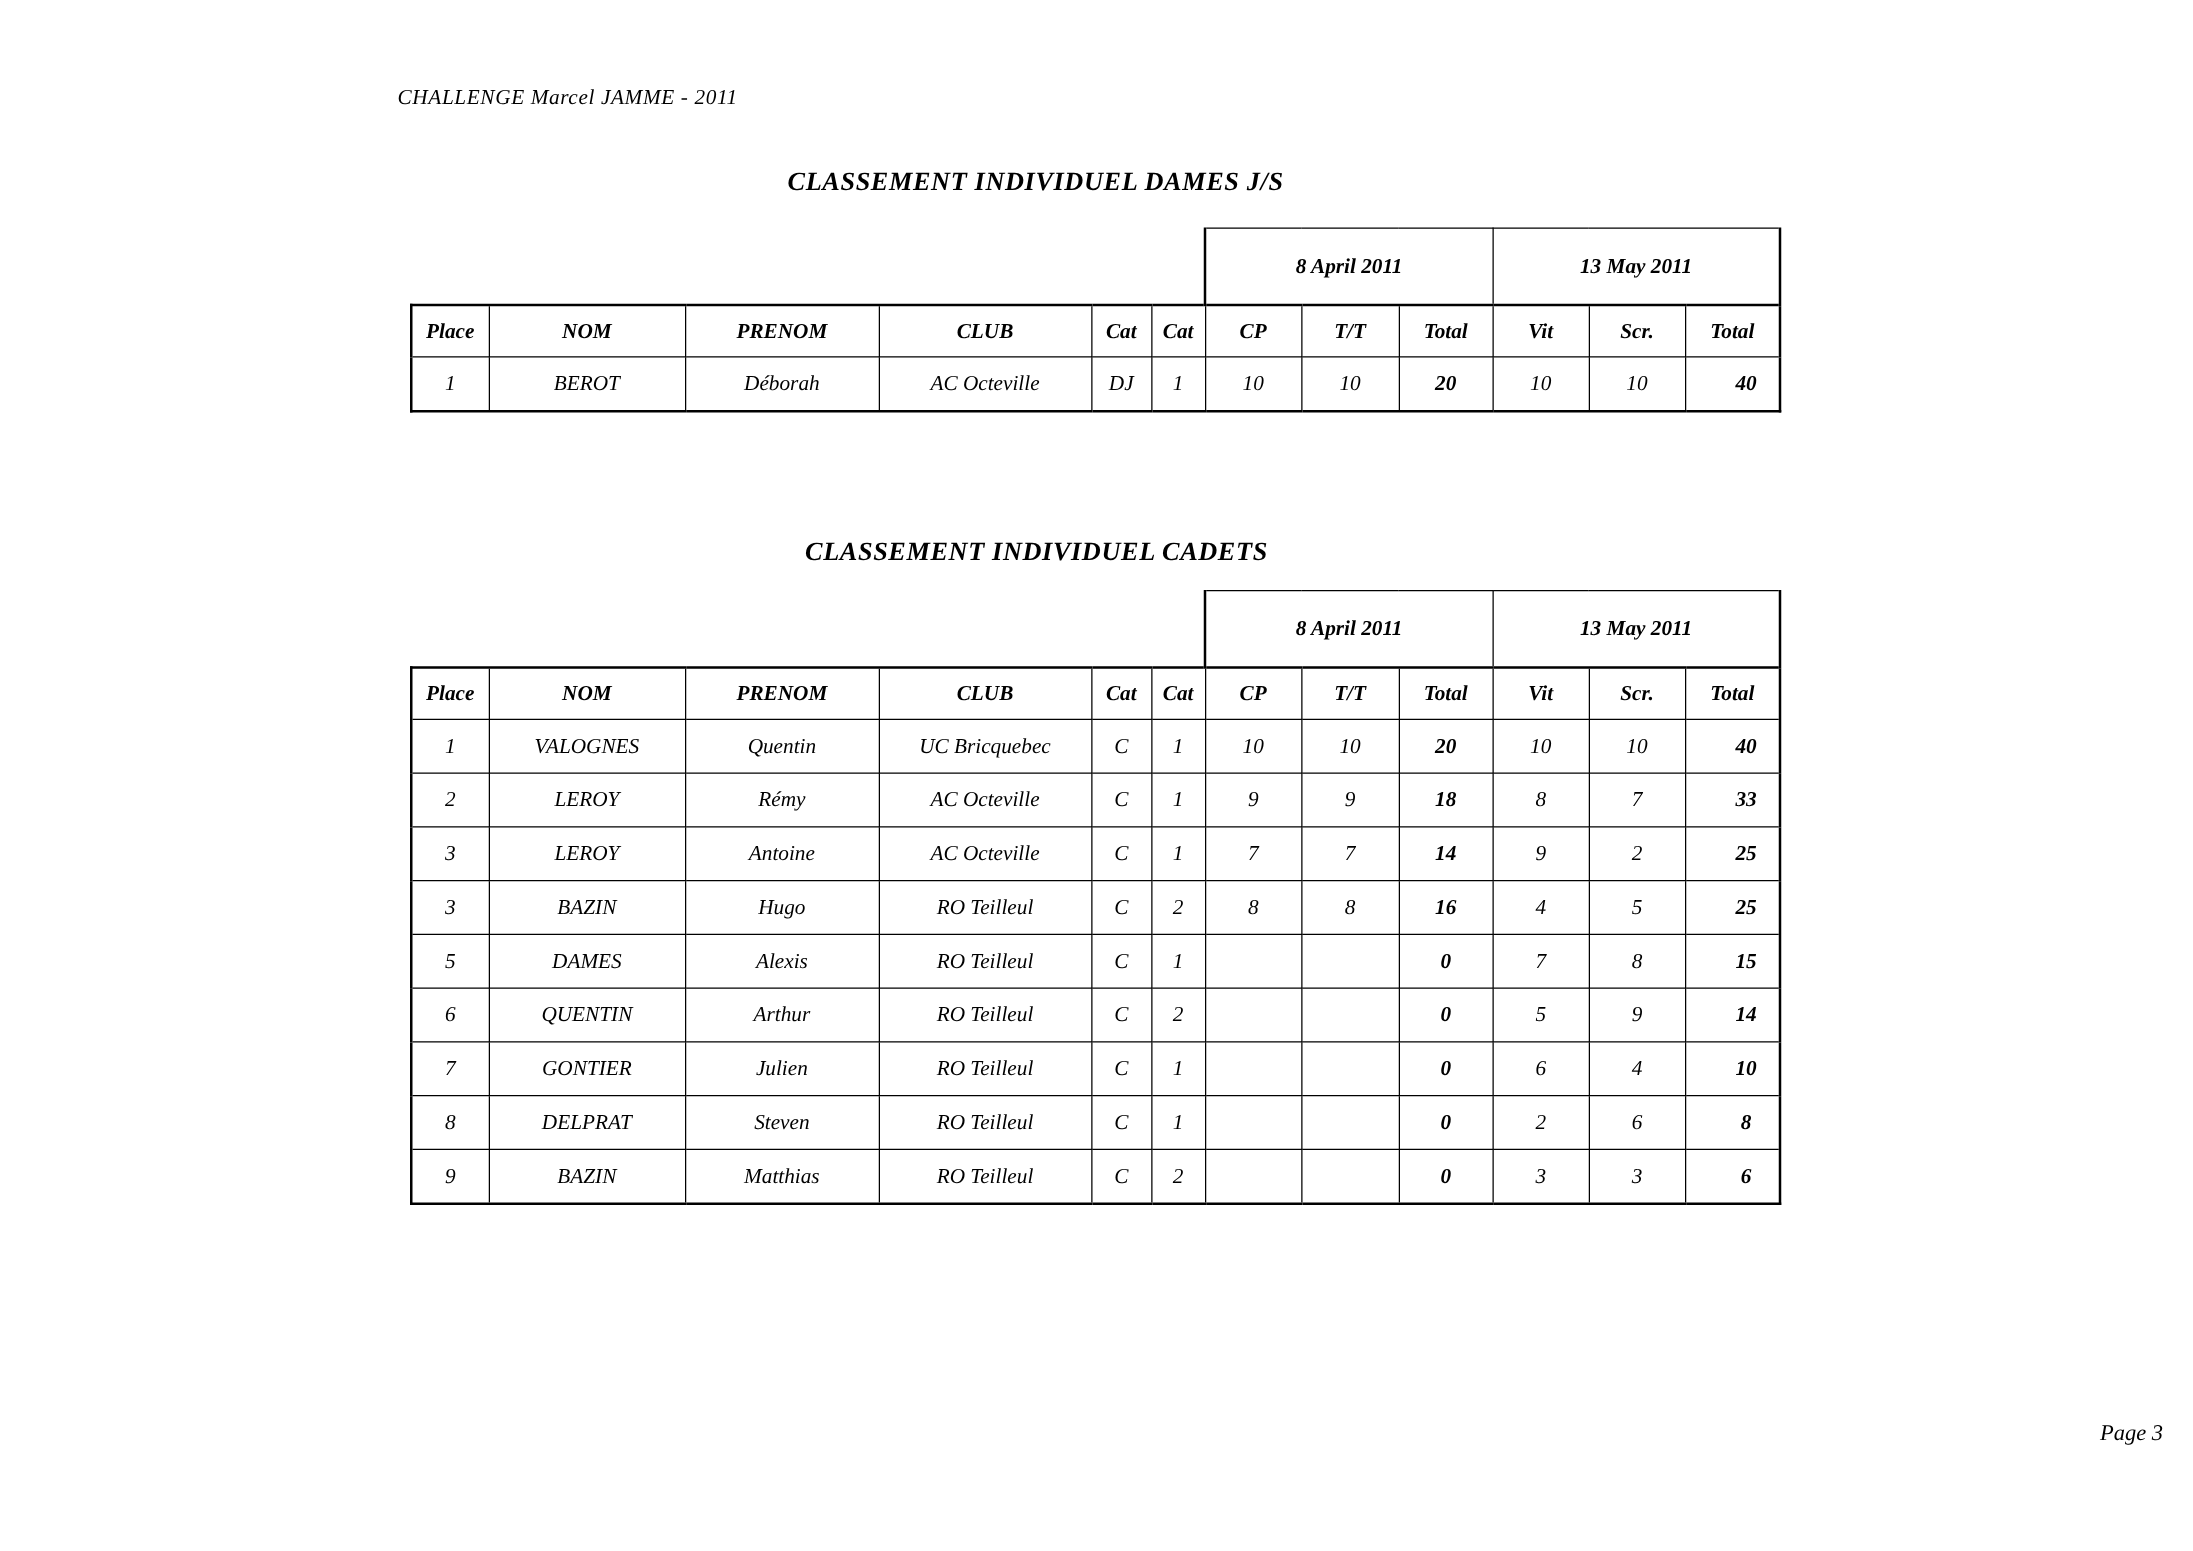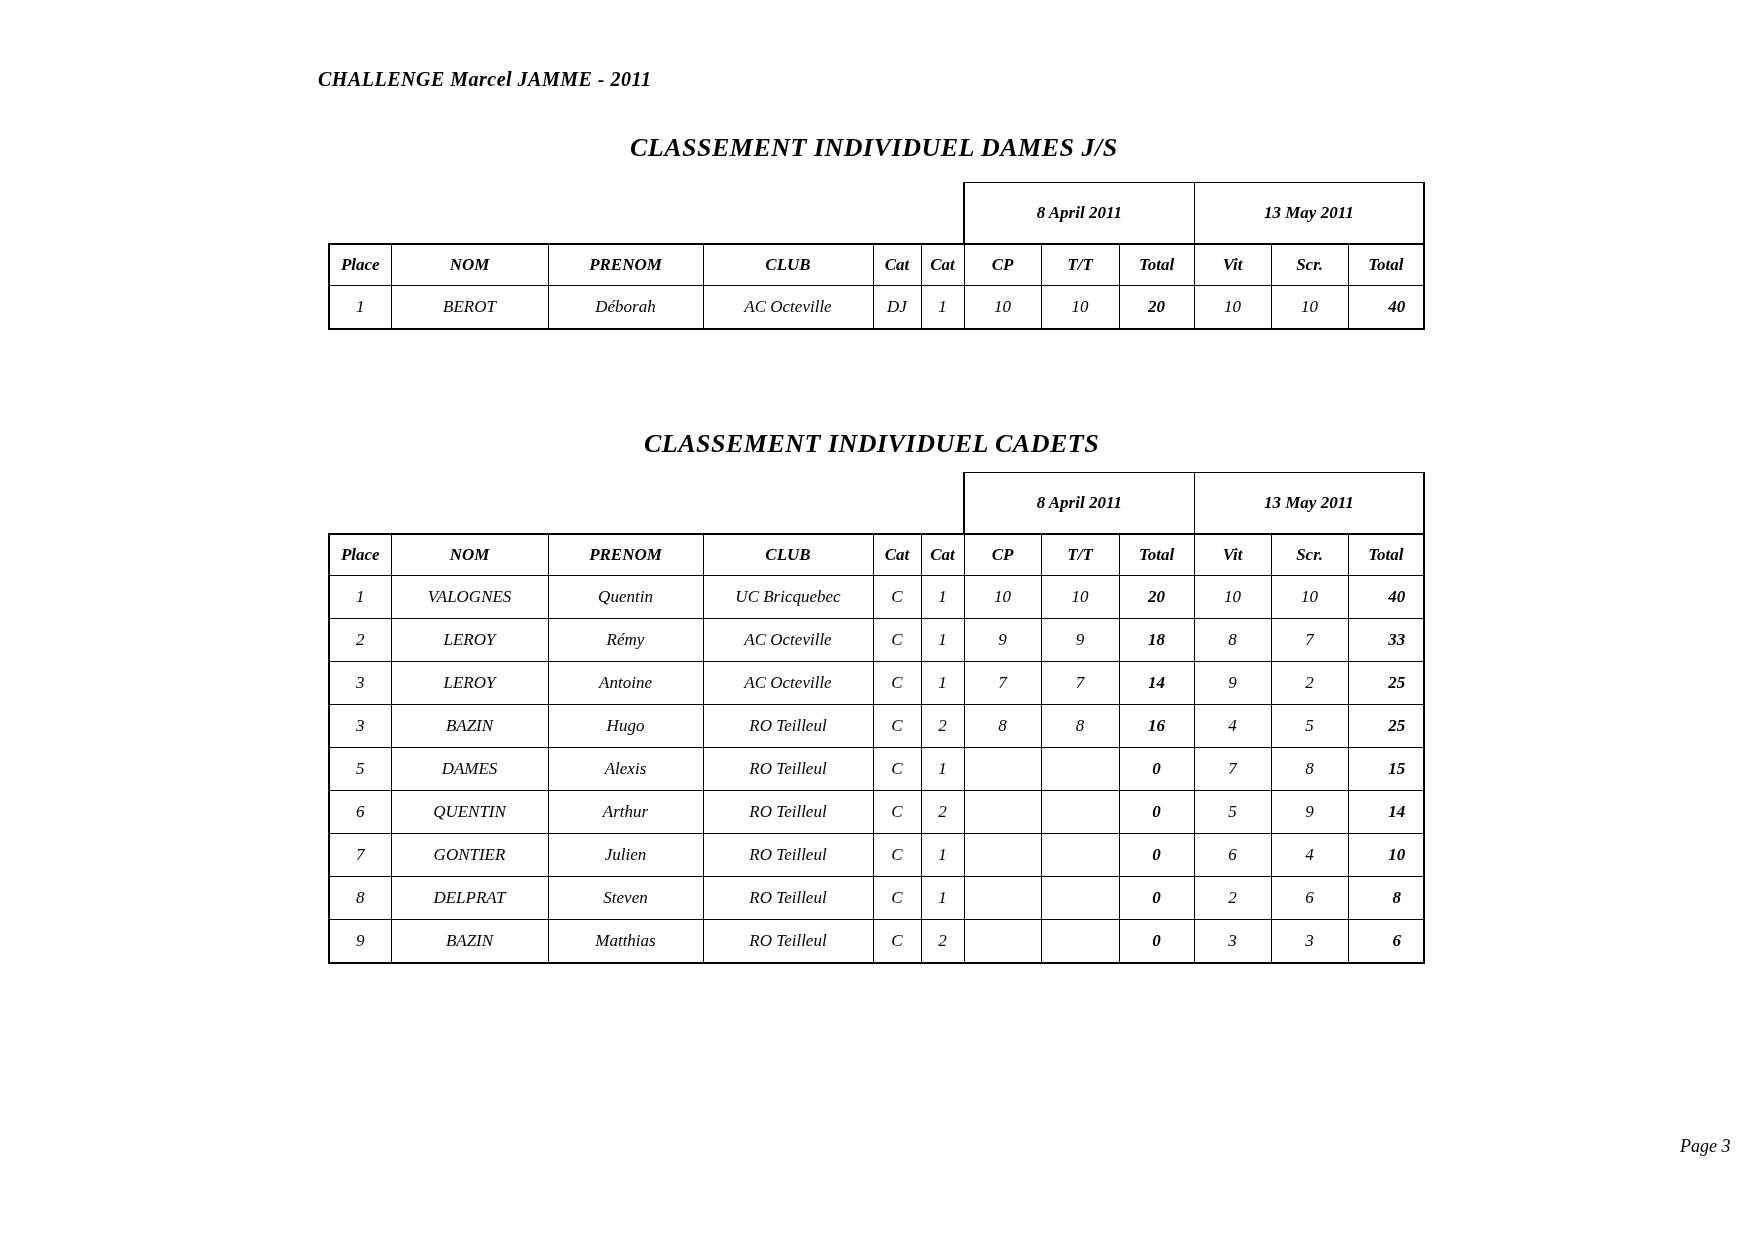--- a/index.html
+++ b/index.html
@@ -6,26 +6,26 @@
   body {
     width: 1754px; height: 1241px;
     background: #ffffff;
     position: relative;
     font-family: "Liberation Serif", serif;
     color: #000;
     overflow: hidden;
   }
   .doc-title {
     position: absolute; left: 318px; top: 68px;
-    font-size: 20px; font-style: italic; font-weight: bold;
+    font-size: 17px; font-style: italic; font-weight: normal;
     letter-spacing: 0.5px; white-space: nowrap;
   }
   .section-title {
     position: absolute;
-    font-size: 26px; font-style: italic; font-weight: bold;
+    font-size: 21px; font-style: italic; font-weight: bold;
     letter-spacing: 0.5px; white-space: nowrap;
   }
   #section-title-0 { left: 630px; top: 133px; }
   #section-title-1 { left: 644px; top: 429px; text-align: center; }
 
   table.ranking {
     position: absolute; left: 328px;
     border-collapse: collapse; table-layout: fixed;
     width: 1097px;
   }

